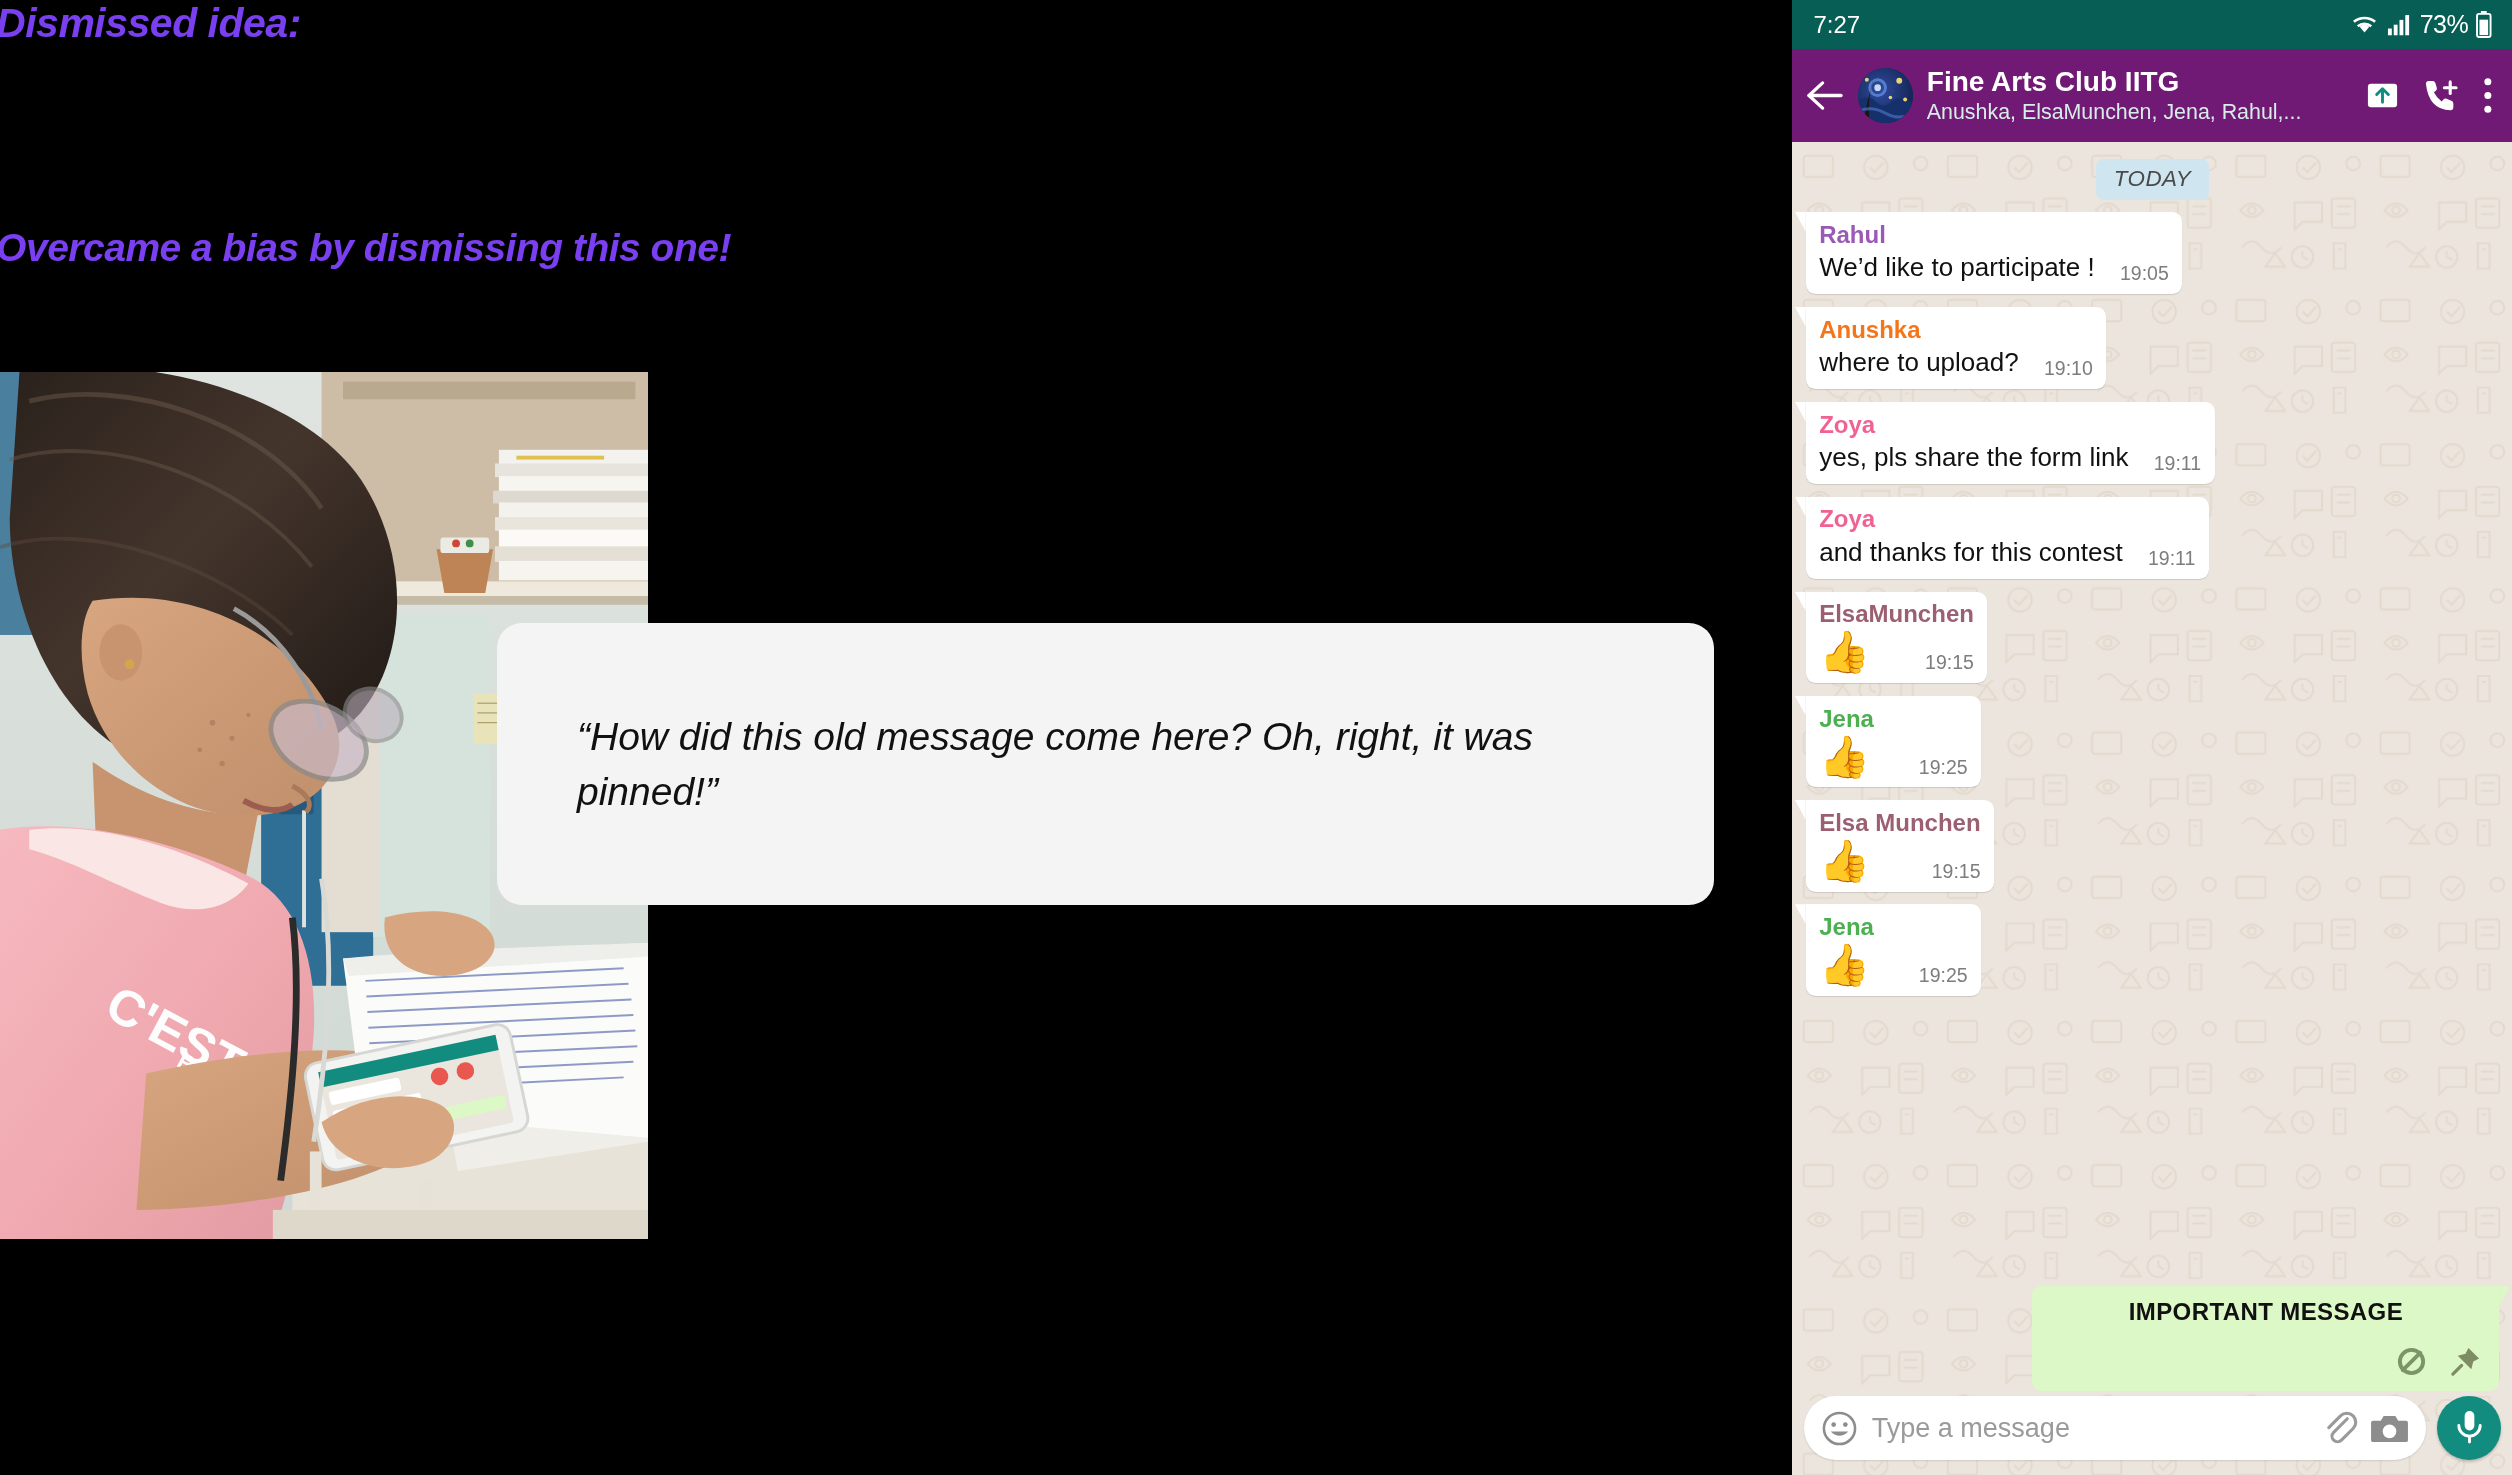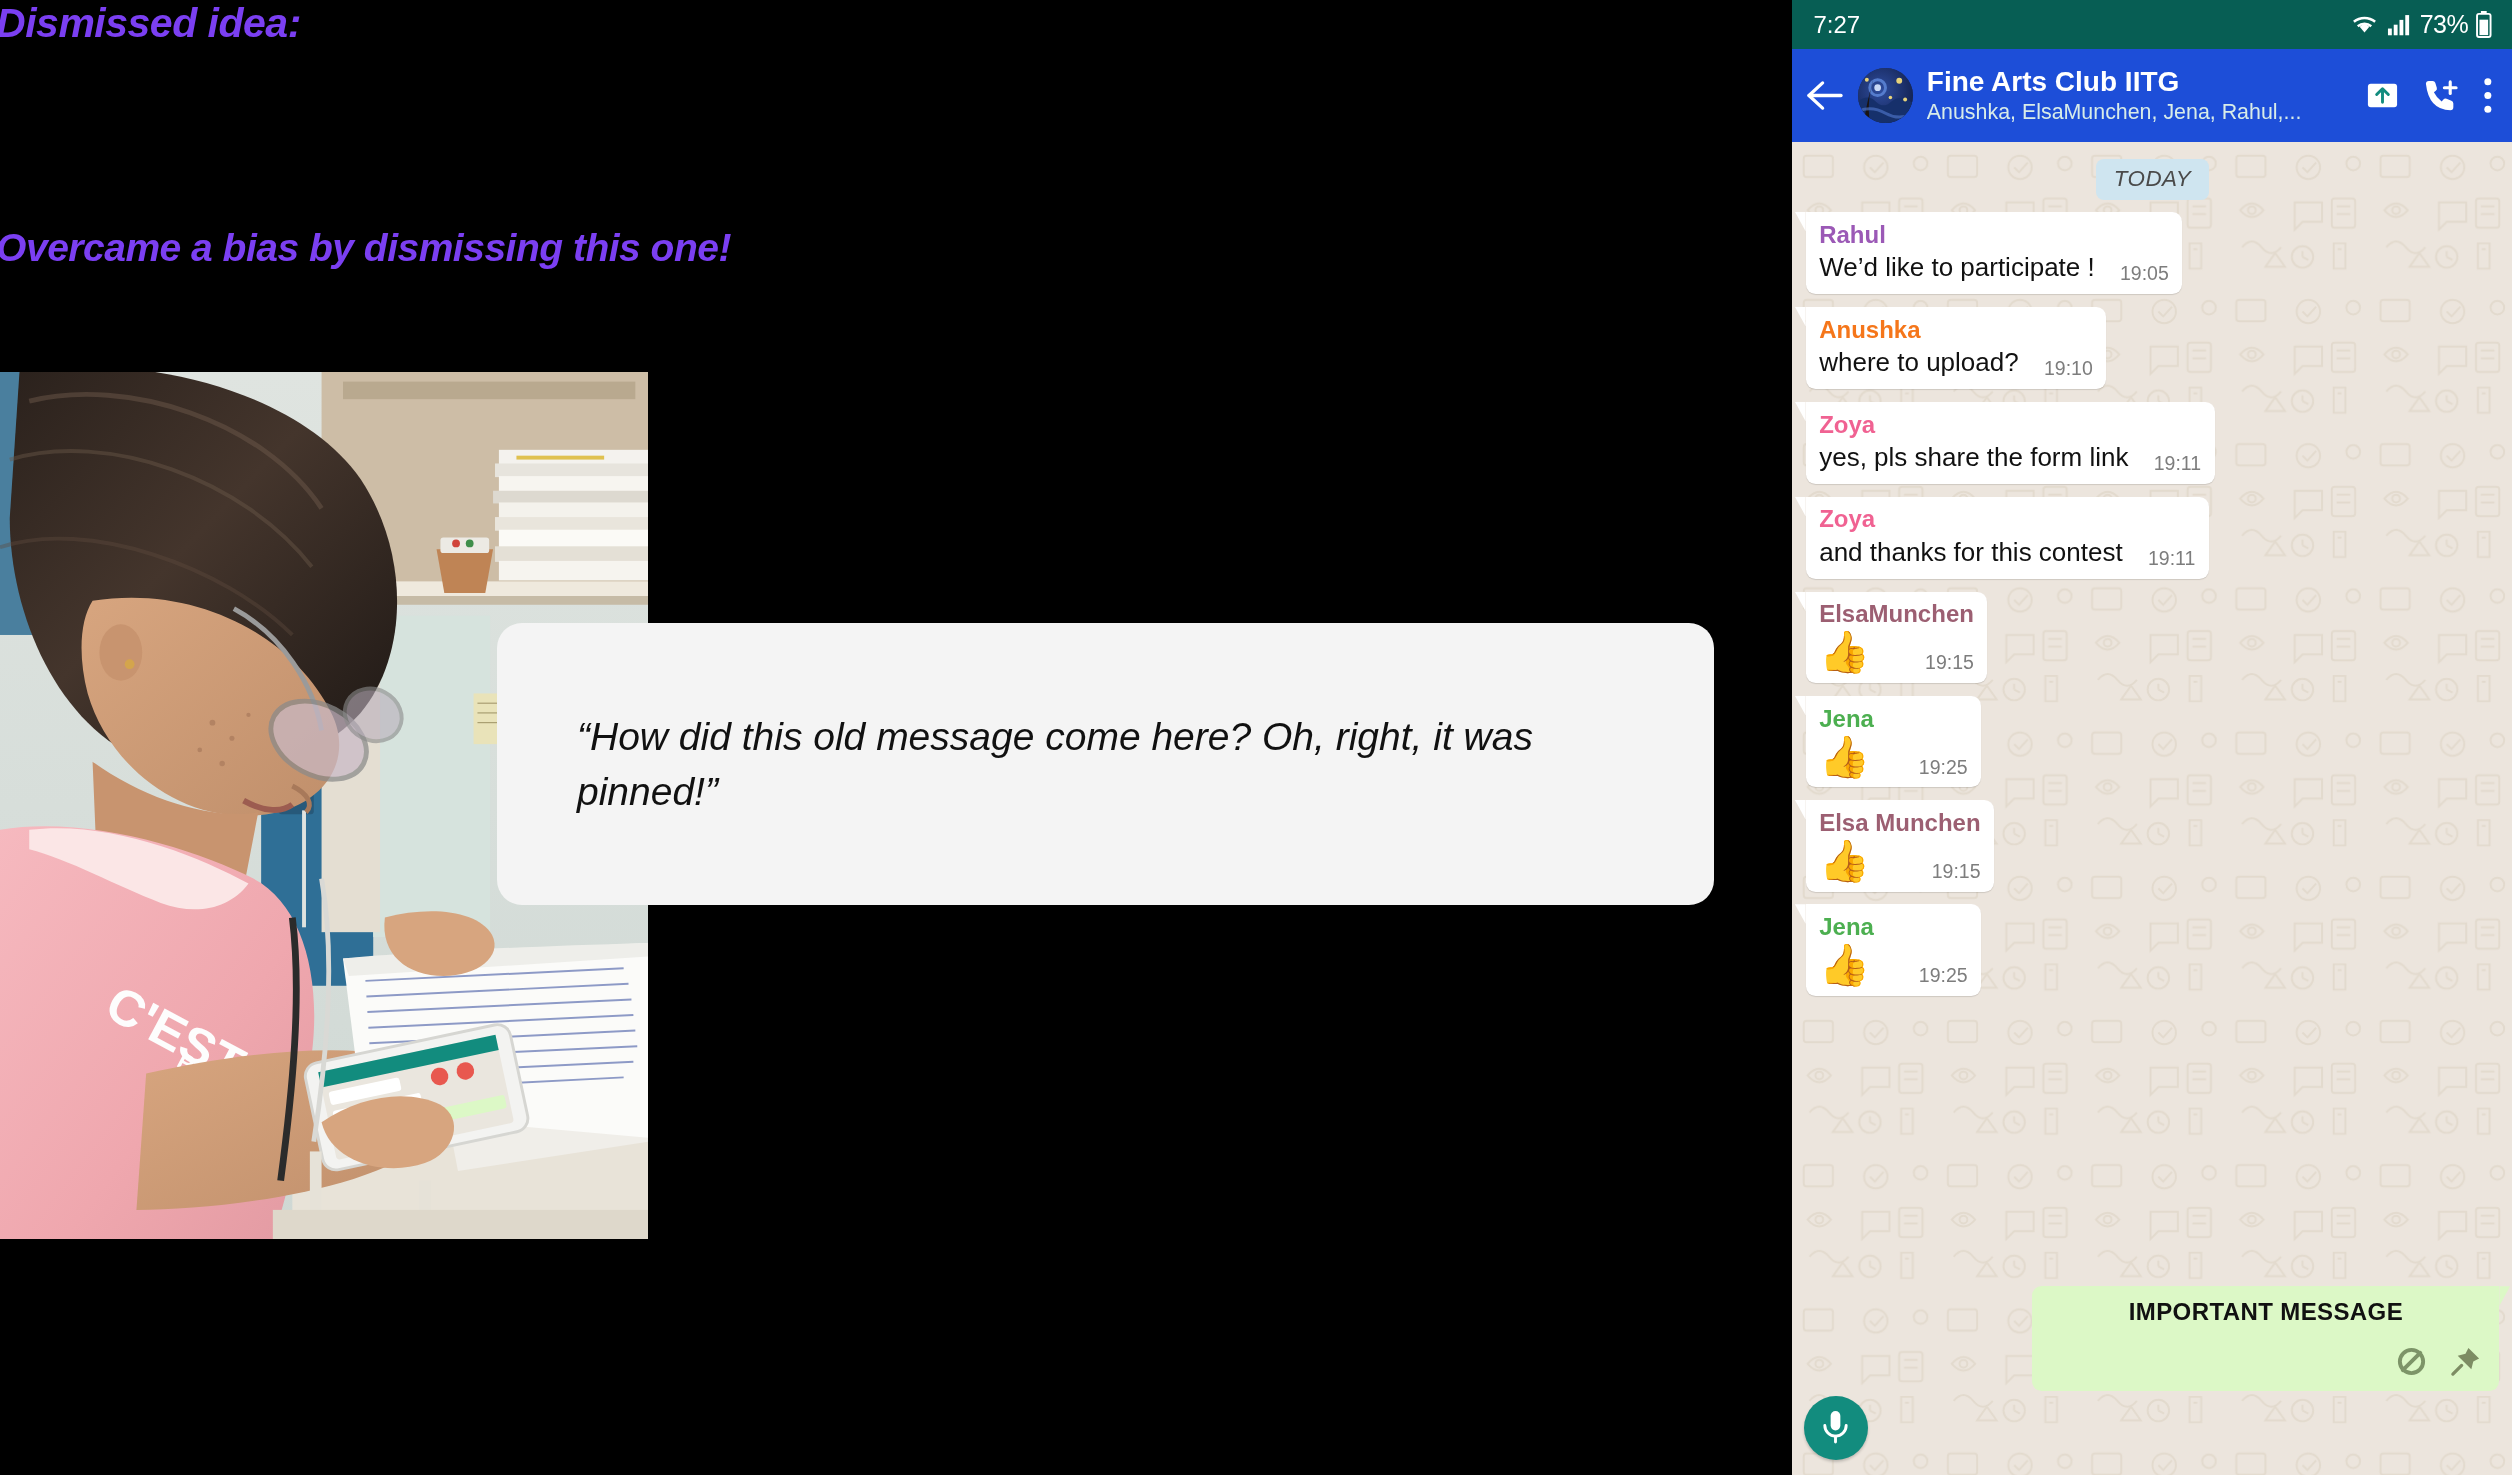--- a/index.html
+++ b/index.html
@@ -66,21 +66,21 @@
     color: #fff; font-size: 24px;
   }
   .wa-statusbar .clock { font-weight: 500; }
   .wa-statusbar .sb-right {
     margin-left: auto; display: flex; align-items: center; gap: 7.8px;
   }
   .sb-right svg { display:block; }
   .sb-batt-txt { font-size: 25px; letter-spacing: -0.5px; }
 
   .wa-header {
-    height: 93px; background: #1d4ed8;
+    height: 93px; background: #701a75;
     display: flex; align-items: center;
     padding: 0 15.6px 0 13.6px;
     gap: 13.6px;
   }
   .wa-back svg { display:block; }
   .wa-avatar {
     width: 55px; height: 55px; border-radius: 50%;
     overflow: hidden; flex: none;
     background: #1b2a5e;
   }
@@ -611,20 +611,42 @@
               <svg width="33" height="33" viewBox="0 0 34 34">
                 <path d="M20 3 L31 14 L25 17 L23 25 L9 11 L17 9 Z" fill="#7d8c63"></path>
                 <line x1="13" y1="21" x2="4" y2="30" stroke="#7d8c63" stroke-width="3.4" stroke-linecap="round"></line>
               </svg>
             </span>
           </span>
         </div>
       </div>
 
       <div class="wa-inputbar">
+        <div class="input-pill">
+          <span>
+            <svg width="37" height="37" viewBox="0 0 38 38">
+              <circle cx="19" cy="19" r="16" fill="none" stroke="#8d8d8d" stroke-width="2.6"></circle>
+              <circle cx="13" cy="15" r="2.4" fill="#8d8d8d"></circle>
+              <circle cx="25" cy="15" r="2.4" fill="#8d8d8d"></circle>
+              <path d="M10 22 q9 9 18 0 z" fill="#8d8d8d"></path>
+            </svg>
+          </span>
+          <span class="input-placeholder">Type a message</span>
+          <span>
+            <svg width="37" height="37" viewBox="0 0 38 38">
+              <path d="M27 9 L13 23 a5.5 5.5 0 0 0 8 8 L33 19 a9 9 0 0 0 -13 -13 L8 18" stroke="#9a9a9a" stroke-width="3.2" fill="none" stroke-linecap="round" stroke-linejoin="round"></path>
+            </svg>
+          </span>
+          <span>
+            <svg width="37" height="33" viewBox="0 0 38 34">
+              <path d="M2 9 h8 l3 -5 h12 l3 5 h8 a2 2 0 0 1 2 2 v18 a2 2 0 0 1 -2 2 H2 a2 2 0 0 1 -2 -2 V11 a2 2 0 0 1 2 -2 z" fill="#8d8d8d"></path>
+              <circle cx="19" cy="20" r="7" fill="#fff"></circle>
+            </svg>
+          </span>
+        </div>
         <div class="mic-btn">
           <span>
             <svg width="33" height="37" viewBox="0 0 34 38">
               <rect x="12" y="3" width="10" height="20" rx="5" fill="#fff"></rect>
               <path d="M6 18 a11 11 0 0 0 22 0" stroke="#fff" stroke-width="3" fill="none" stroke-linecap="round"></path>
               <line x1="17" y1="29" x2="17" y2="35" stroke="#fff" stroke-width="3" stroke-linecap="round"></line>
             </svg>
           </span>
         </div>
       </div>

